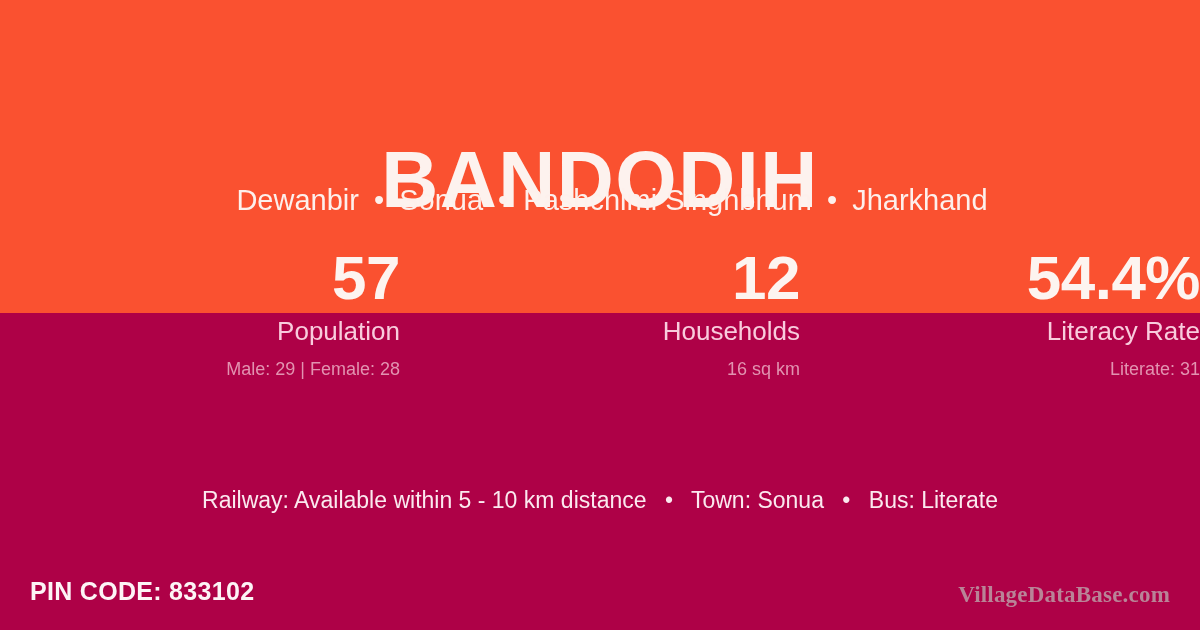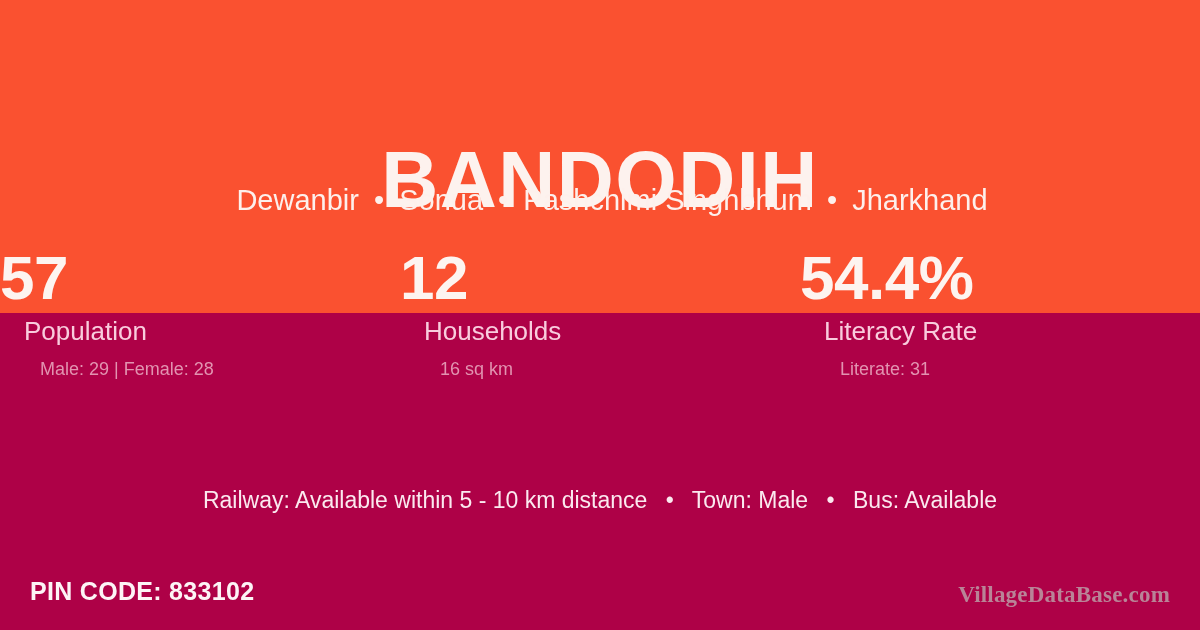--- a/index.html
+++ b/index.html
@@ -65,21 +65,22 @@
   
   #stats {
     position: absolute;
     left: 0;
     top: 244px;
     width: 1200px;
     display: flex;
   }
   .stat {
     flex: 1 1 0;
-    text-align: left;
+    text-align: right;
+    padding-left: 26px;
   }
   .stat-value {
     color: #fdf4f0;
     font-size: 62px;
     font-weight: 700;
     line-height: 68px;
     letter-spacing: -0.5px;
     white-space: nowrap;
   }
   .stat-label {
@@ -181,22 +182,22 @@
       <div class="stat-value">54.4%</div>
       <div class="stat-label">Literacy Rate</div>
       <div class="stat-sub">Literate: 31</div>
     </div>
 
   </div>
 
   <div id="info-line">
     <span>Railway: Available within 5 - 10 km distance</span>
     <span class="sep">•</span>
-    <span>Town: Male</span>
-    <span class="sep">•</span>
-    <span>Bus: Available</span>
+    <span>Town: Sonua</span>
+    <span class="sep">•</span>
+    <span>Bus: Literate</span>
   </div>
 
   <div id="pin-code">PIN CODE: 833102</div>
 
   <div id="watermark">VillageDataBase.com</div>
 
 </div>
 
 </body></html>

